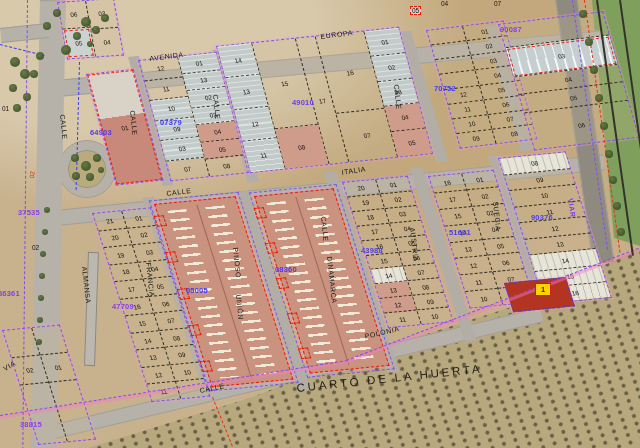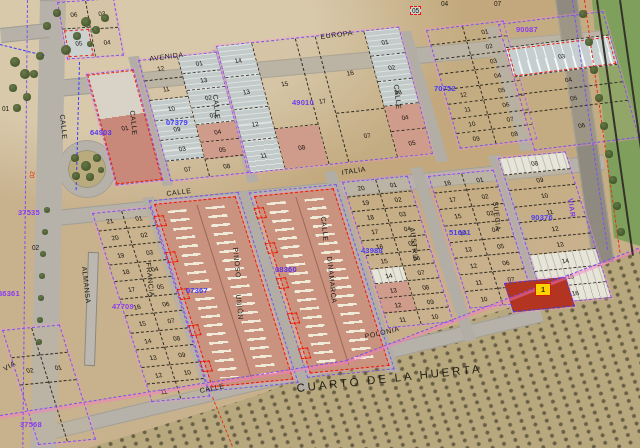--- a/index.html
+++ b/index.html
@@ -608,32 +608,32 @@
     <div class="slabel" style="position: absolute; left: 327px; top: 216px; transform: rotate(84deg); transform-origin: 0px 0px;">CALLE</div>
     <div class="slabel" style="position: absolute; left: 88px; top: 266px; transform: rotate(84deg); transform-origin: 0px 0px;">ALMANSA</div>
     <div class="slabel" style="position: absolute; left: 152px; top: 262px; transform: rotate(84deg); transform-origin: 0px 0px;">FRANCIA</div>
     <div class="slabel" style="position: absolute; left: 239px; top: 247px; transform: rotate(84deg); transform-origin: 0px 0px;">PINOSO</div>
     <div class="slabel" style="position: absolute; left: 242px; top: 294px; transform: rotate(84deg); transform-origin: 0px 0px;">UNIÓN</div>
     <div class="slabel" style="position: absolute; left: 333px; top: 256px; transform: rotate(84deg); transform-origin: 0px 0px;">DINAMARCA</div>
     <div class="slabel" style="position: absolute; left: 416px; top: 227px; transform: rotate(84deg); transform-origin: 0px 0px;">AUSTRIA</div>
     <div class="slabel" style="position: absolute; left: 499px; top: 201px; transform: rotate(84deg); transform-origin: 0px 0px;">SUECIA</div>
     <div class="slabel spurple" style="position: absolute; left: 574px; top: 198px; transform: rotate(82deg); transform-origin: 0px 0px;">VIAR</div>
     <div class="clabel" style="position: absolute; left: 90px; top: 128px; color: rgb(90, 53, 240);">64903</div>
-    <div class="clabel" style="position: absolute; left: 166px; top: 118px; color: rgb(64, 56, 255);">07379</div>
+    <div class="clabel" style="position: absolute; left: 160px; top: 118px; color: rgb(64, 56, 255);">07379</div>
     <div class="clabel" style="position: absolute; left: 292px; top: 98px; color: rgb(106, 60, 240);">49010</div>
     <div class="clabel" style="position: absolute; left: 434px; top: 84px; color: rgb(64, 56, 255);">70752</div>
-    <div class="clabel" style="position: absolute; left: 516px; top: 25px; color: rgb(138, 60, 240); text-align: center;">90087</div>
+    <div class="clabel" style="position: absolute; left: 500px; top: 25px; color: rgb(138, 60, 240); text-align: center;">90087</div>
     <div class="clabel" style="position: absolute; left: 18px; top: 208px; color: rgb(138, 60, 240);">37535</div>
-    <div class="clabel" style="position: absolute; left: 186px; top: 286px; color: rgb(64, 56, 255);">07367</div>
+    <div class="clabel" style="position: absolute; left: 186px; top: 286px; color: rgb(64, 56, 255);">05005</div>
     <div class="clabel" style="position: absolute; left: 275px; top: 265px; color: rgb(90, 53, 240);">08360</div>
     <div class="clabel" style="position: absolute; left: 361px; top: 246px; color: rgb(74, 60, 245);">43988</div>
     <div class="clabel" style="position: absolute; left: 449px; top: 228px; color: rgb(74, 60, 245);">51601</div>
     <div class="clabel" style="position: absolute; left: 531px; top: 213px; color: rgb(74, 60, 245);">90376</div>
     <div class="clabel" style="position: absolute; left: 112px; top: 302px; color: rgb(138, 60, 240);">47709</div>
-    <div class="clabel" style="position: absolute; left: 20px; top: 420px; color: rgb(138, 60, 240);">37568</div>
+    <div class="clabel" style="position: absolute; left: 20px; top: 420px; color: rgb(138, 60, 240);">38815</div>
     <div class="clabel" style="position: absolute; left: -2px; top: 289px; color: rgb(138, 60, 240);">86361</div>
     <div class="plabel" style="position: absolute; left: 441px; top: 0px;">04</div>
     <div class="plabel" style="position: absolute; left: 494px; top: 0px;">07</div>
     <div class="plabel pbox" style="position: absolute; left: 410px; top: 6px;">05</div>
     <div class="plabel" style="position: absolute; left: 2px; top: 105px;">01</div>
     <div class="plabel" style="position: absolute; left: 32px; top: 244px;">02</div>
     <div class="plabel" style="position: absolute; left: 28px; top: 178px; transform: rotate(-85deg); transform-origin: 0px 0px; color: rgb(224, 40, 0);">02</div>
     <div class="marker" style="position: absolute; left: 535px; top: 283px;">1</div>
   </div>
 

